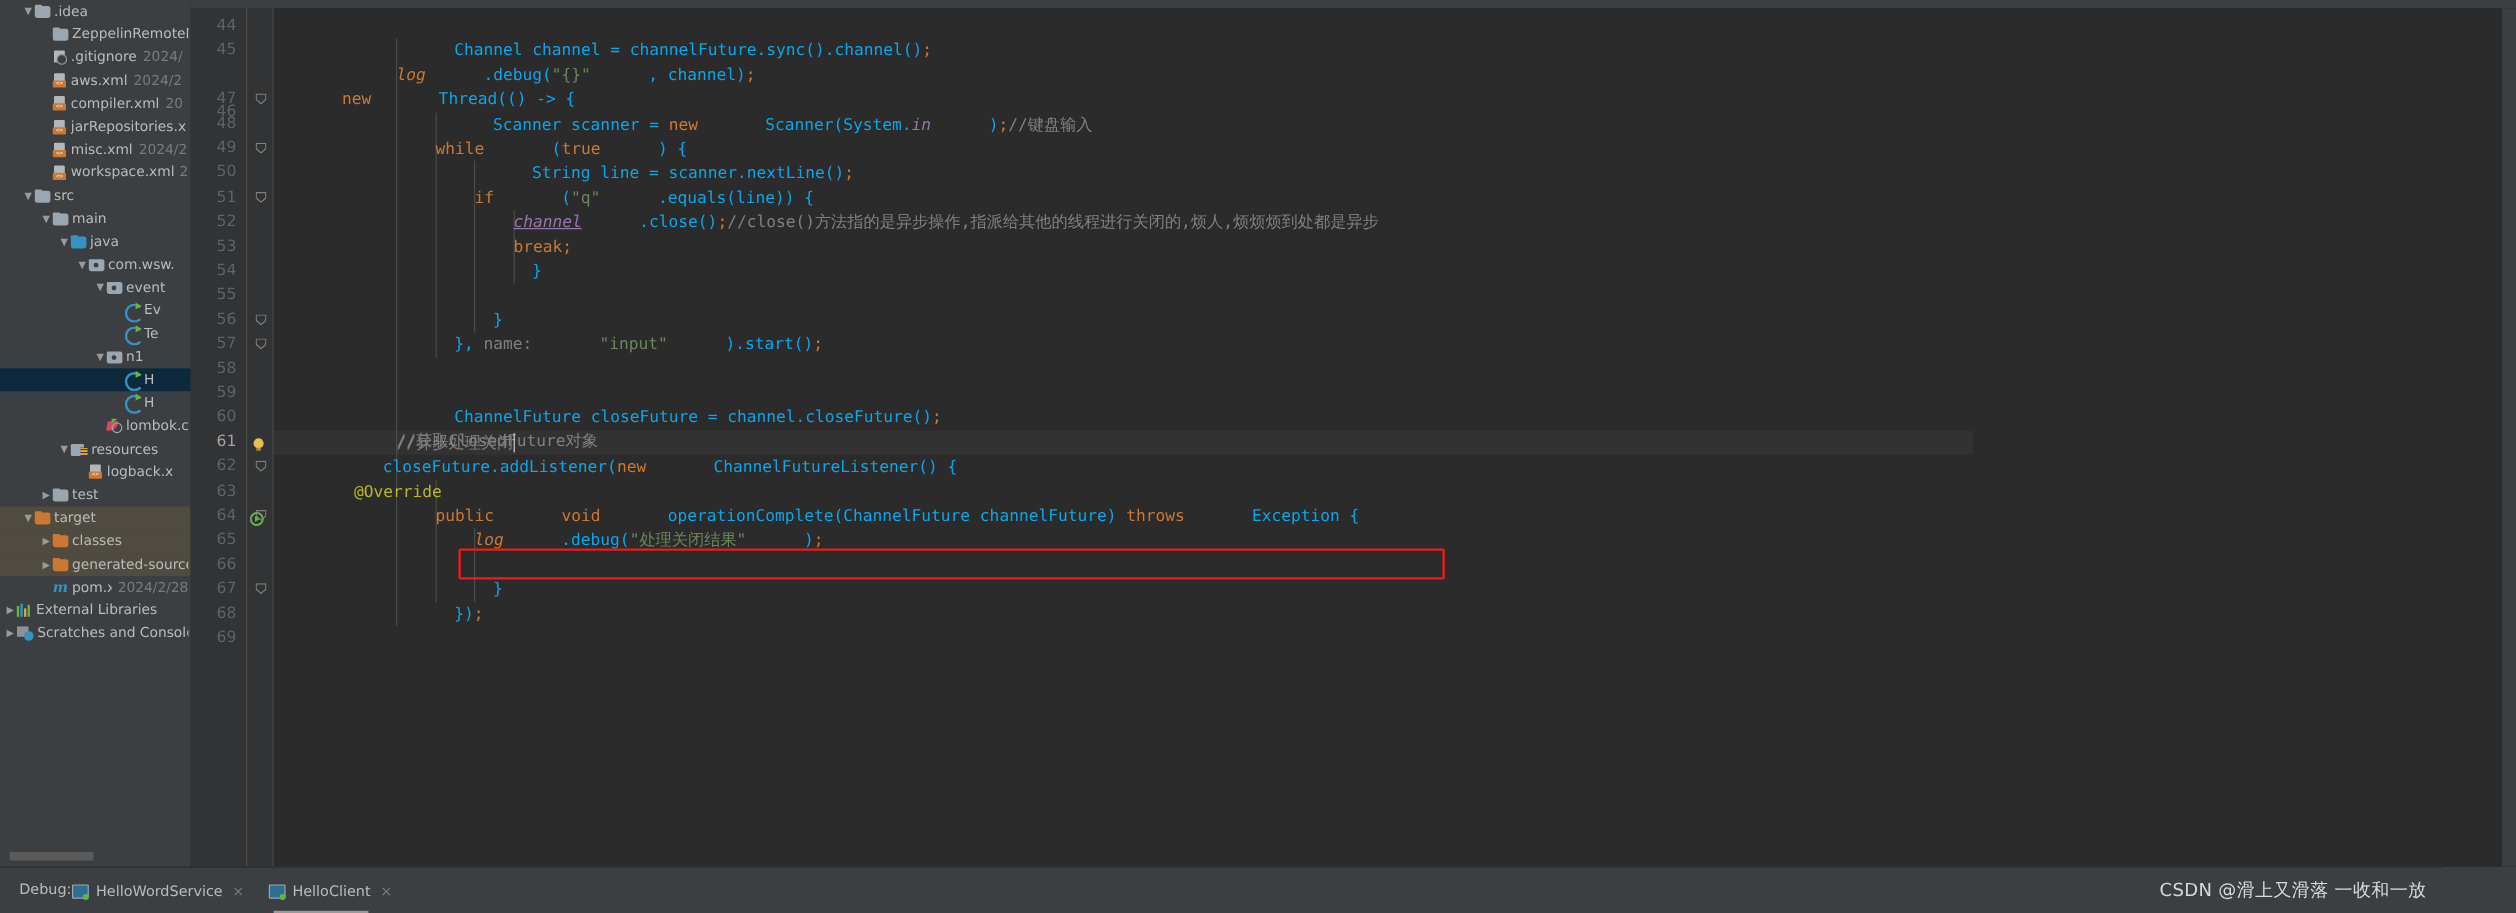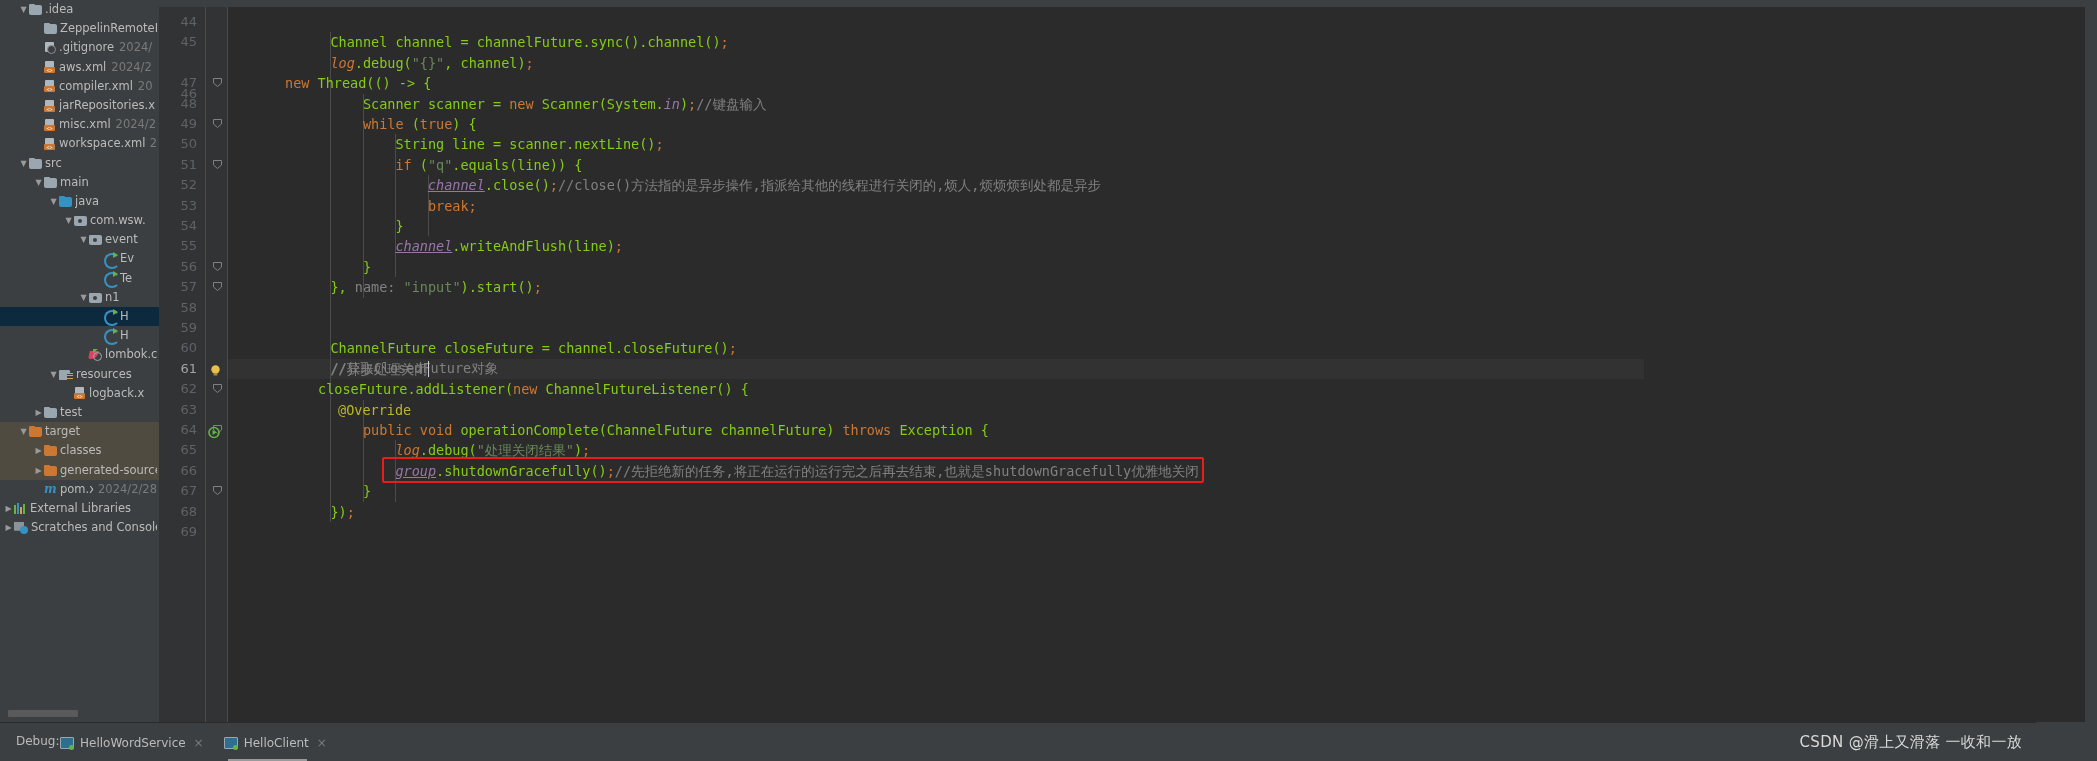--- a/index.html
+++ b/index.html
@@ -199,21 +199,21 @@
     color: #a9b7c6;
   }
   .k { color:#cc7832; }            
   .kf { color:#cc7832; font-style:italic; }
   .s { color:#6a8759; }            
   .cm { color:#808080; }           
   .fl { color:#9876aa; font-style:italic; } 
   .an { color:#bbb529; }           
   .un { text-decoration: underline; }
   .sm { color:#cc7832; }           
-  .pl { color:#84cc16; }
+  .pl { color:#0ea5e9;margin-left:48px; }
 
   .curline-hl {
     position:absolute; left:0; right:0; height:20.4px;
     background: #323232;
   }
   .indent-guide {
     position:absolute; width:1px; background:#4b4b4b;
   }
   .fold-icon {
     position:absolute; left:8px; width:9px; height:9px;
@@ -544,32 +544,30 @@
         <div class="codeline" style="top: 25.4px; padding-left: 103.44px;"><span class="pl">Channel channel = channelFuture.sync().channel()</span><span class="sm">;</span></div>
         <div class="codeline" style="top: 45.8px; padding-left: 103.44px;"><span class="kf">log</span><span class="pl">.debug(</span><span class="s">"{}"</span><span class="pl">, channel)</span><span class="sm">;</span></div>
         <div class="codeline" style="top: 66.2px; padding-left: 58px;"><span class="k">new</span><span class="pl"> Thread(() -&gt; {</span></div>
         <div class="codeline" style="top: 86.6px; padding-left: 135.92px;"><span class="pl">Scanner scanner = </span><span class="k">new</span><span class="pl"> Scanner(System.</span><span class="fl">in</span><span class="pl">)</span><span class="sm">;</span><span class="cm">//键盘输入</span></div>
         <div class="codeline" style="top: 107px; padding-left: 135.92px;"><span class="k">while</span><span class="pl"> (</span><span class="k">true</span><span class="pl">) {</span></div>
         <div class="codeline" style="top: 127.4px; padding-left: 168.4px;"><span class="pl">String line = scanner.nextLine()</span><span class="sm">;</span></div>
         <div class="codeline" style="top: 147.8px; padding-left: 168.4px;"><span class="k">if</span><span class="pl"> (</span><span class="s">"q"</span><span class="pl">.equals(line)) {</span></div>
         <div class="codeline" style="top: 168.2px; padding-left: 200.88px;"><span class="fl un">channel</span><span class="pl">.close()</span><span class="sm">;</span><span class="cm">//close()方法指的是异步操作,指派给其他的线程进行关闭的,烦人,烦烦烦到处都是异步</span></div>
         <div class="codeline" style="top: 188.6px; padding-left: 200.88px;"><span class="k">break</span><span class="sm">;</span></div>
         <div class="codeline" style="top: 209px; padding-left: 168.4px;"><span class="pl">}</span></div>
-        <div class="codeline" style="top: 229.4px; padding-left: 168.4px;"><span class="fl un">channel</span><span class="pl">.writeAndFlush(line)</span><span class="sm">;</span></div>
         <div class="codeline" style="top: 249.8px; padding-left: 135.92px;"><span class="pl">}</span></div>
         <div class="codeline" style="top: 270.2px; padding-left: 103.44px;"><span class="pl">}, </span><span class="cm">name:</span><span class="pl"> </span><span class="s">"input"</span><span class="pl">).start()</span><span class="sm">;</span></div>
         <div class="codeline" style="top: 290.6px; padding-left: 6px;"></div>
         <div class="codeline" style="top: 311px; padding-left: 103.44px; margin-top: 40px;"><span class="cm">//获取ClosedFuture对象</span></div>
         <div class="codeline" style="top: 331.4px; padding-left: 103.44px;"><span class="pl">ChannelFuture closeFuture = channel.closeFuture()</span><span class="sm">;</span></div>
         <div class="codeline" style="top: 351.8px; padding-left: 103.44px;"><span class="cm">//异步处理关闭</span><span style="border-left:1.5px solid #d0d0d0;margin-left:0px;">&nbsp;</span></div>
-        <div class="codeline" style="top: 372.2px; padding-left: 91px;"><span class="pl">closeFuture.addListener(</span><span class="k">new</span><span class="pl"> ChannelFutureListener() {</span></div>
-        <div class="codeline" style="top: 392.6px; padding-left: 111px;"><span class="an">@Override</span></div>
+        <div class="codeline" style="top: 372.2px; padding-left: 44px;"><span class="pl">closeFuture.addListener(</span><span class="k">new</span><span class="pl"> ChannelFutureListener() {</span></div>
+        <div class="codeline" style="top: 392.6px; padding-left: 68px;"><span class="an">@Override</span></div>
         <div class="codeline" style="top: 413px; padding-left: 135.92px;"><span class="k">public</span><span class="pl"> </span><span class="k">void</span><span class="pl"> operationComplete(ChannelFuture channelFuture) </span><span class="k">throws</span><span class="pl"> Exception {</span></div>
         <div class="codeline" style="top: 433.4px; padding-left: 168.4px;"><span class="kf">log</span><span class="pl">.debug(</span><span class="s">"处理关闭结果"</span><span class="pl">)</span><span class="sm">;</span></div>
-        <div class="codeline" style="top: 453.8px; padding-left: 168.4px;"><span class="fl un">group</span><span class="pl">.shutdownGracefully()</span><span class="sm">;</span><span class="cm">//先拒绝新的任务,将正在运行的运行完之后再去结束,也就是shutdownGracefully优雅地关闭</span></div>
         <div class="codeline" style="top: 474.2px; padding-left: 135.92px;"><span class="pl">}</span></div>
         <div class="codeline" style="top: 494.6px; padding-left: 103.44px;"><span class="pl">})</span><span class="sm">;</span></div>
         <div class="codeline" style="top: 515px; padding-left: 6px;"></div>
         <div id="redbox" style="left: 155px; top: 449.8px; width: 822px; height: 26px; border-color: rgb(238, 27, 27);"></div>
       </div>
     <div id="editor-right-gap"></div>
     <div id="errstripe"></div>
   <div class="vline" style="left: 46px; top: 7px; height: 715px;"></div>
       <div class="vline" style="left: 68px; top: 7px; height: 715px;"></div>
     </div>

